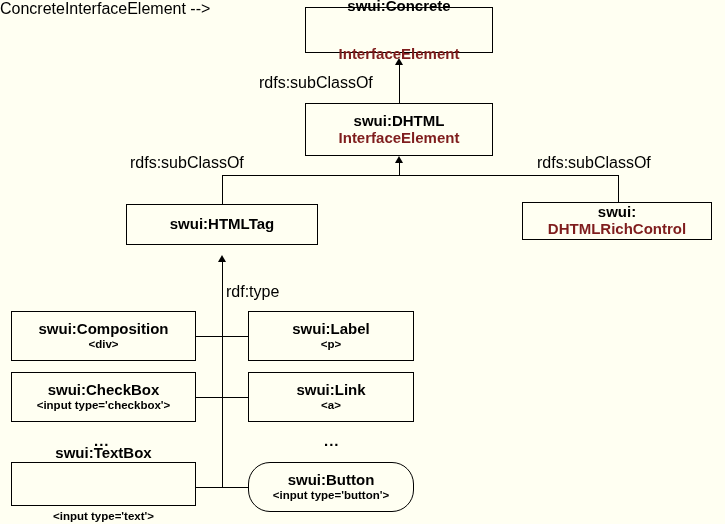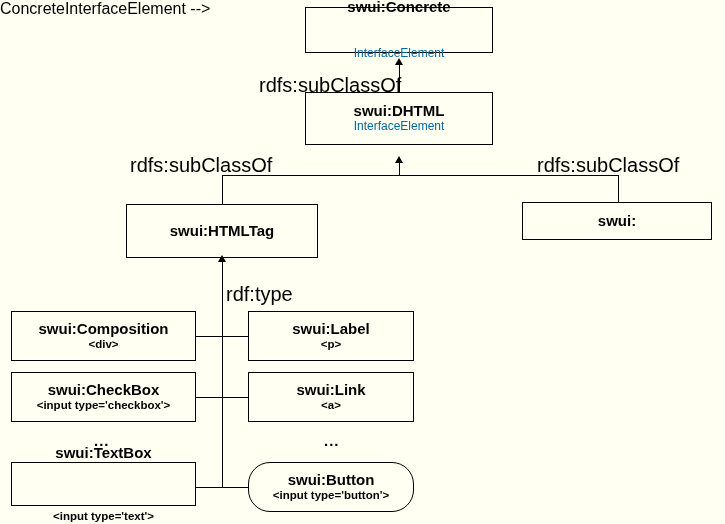--- a/index.html
+++ b/index.html
@@ -32,37 +32,37 @@
     line-height: 1.12;
     z-index: 3;
   }
   .node .ttl {
     font-weight: bold;
     font-size: 15px;
     color: #000000;
     white-space: nowrap;
   }
   .node .ttl2 {
-    font-weight: normal;
-    font-size: 12px;
-    color: #0369a1;
+    font-weight: bold;
+    font-size: 15px;
+    color: #7f1d1d;
     white-space: nowrap;
   }
   .node .sub {
     font-weight: bold;
     font-size: 11.5px;
     color: #000000;
     white-space: nowrap;
     margin-top: 1px;
   }
 
   
   .elabel {
     position: absolute;
-    font-size: 20px;
+    font-size: 16px;
     color: #000000;
     white-space: nowrap;
     z-index: 4;
     text-align: center;
   }
 
   
   .hline {
     position: absolute;
     height: 0;
@@ -138,31 +138,32 @@
 
   <div class="elabel" style="left:226px; top:274px;margin-top:9px;">rdf:type</div>
 
   
 
   <div class="node" style="left:305px; top:7px; width:188px; height:46px;gap:31px;">
     <span class="ttl">swui:Concrete</span>
     <span class="ttl2">InterfaceElement</span>
   </div>
 
-  <div class="node" style="left:305px; top:92px; width:188px; height:53px;justify-content:center;">
+  <div class="node" style="left:305px; top:103px; width:188px; height:53px;justify-content:center;">
     <span class="ttl">swui:DHTML</span>
     <span class="ttl2">InterfaceElement</span>
   </div>
 
-  <div class="node" style="left:126px; top:204px; width:192px; height:54px;">
+  <div class="node" style="left:126px; top:204px; width:192px; height:41px;">
     <span class="ttl">swui:HTMLTag</span>
   </div>
 
   <div class="node" style="left:522px; top:202px; width:190px; height:38px;">
     <span class="ttl">swui:</span>
+    <span class="ttl2">DHTMLRichControl</span>
   </div>
 
   
   <div class="node" style="left:11px; top:372px; width:185px; height:50px;">
     <span class="ttl">swui:CheckBox</span>
     <span class="sub">&lt;input type='checkbox'&gt;</span>
   </div>
 
   <div class="node" style="left:11px; top:311px; width:185px; height:50px;">
     <span class="ttl">swui:Composition</span>

